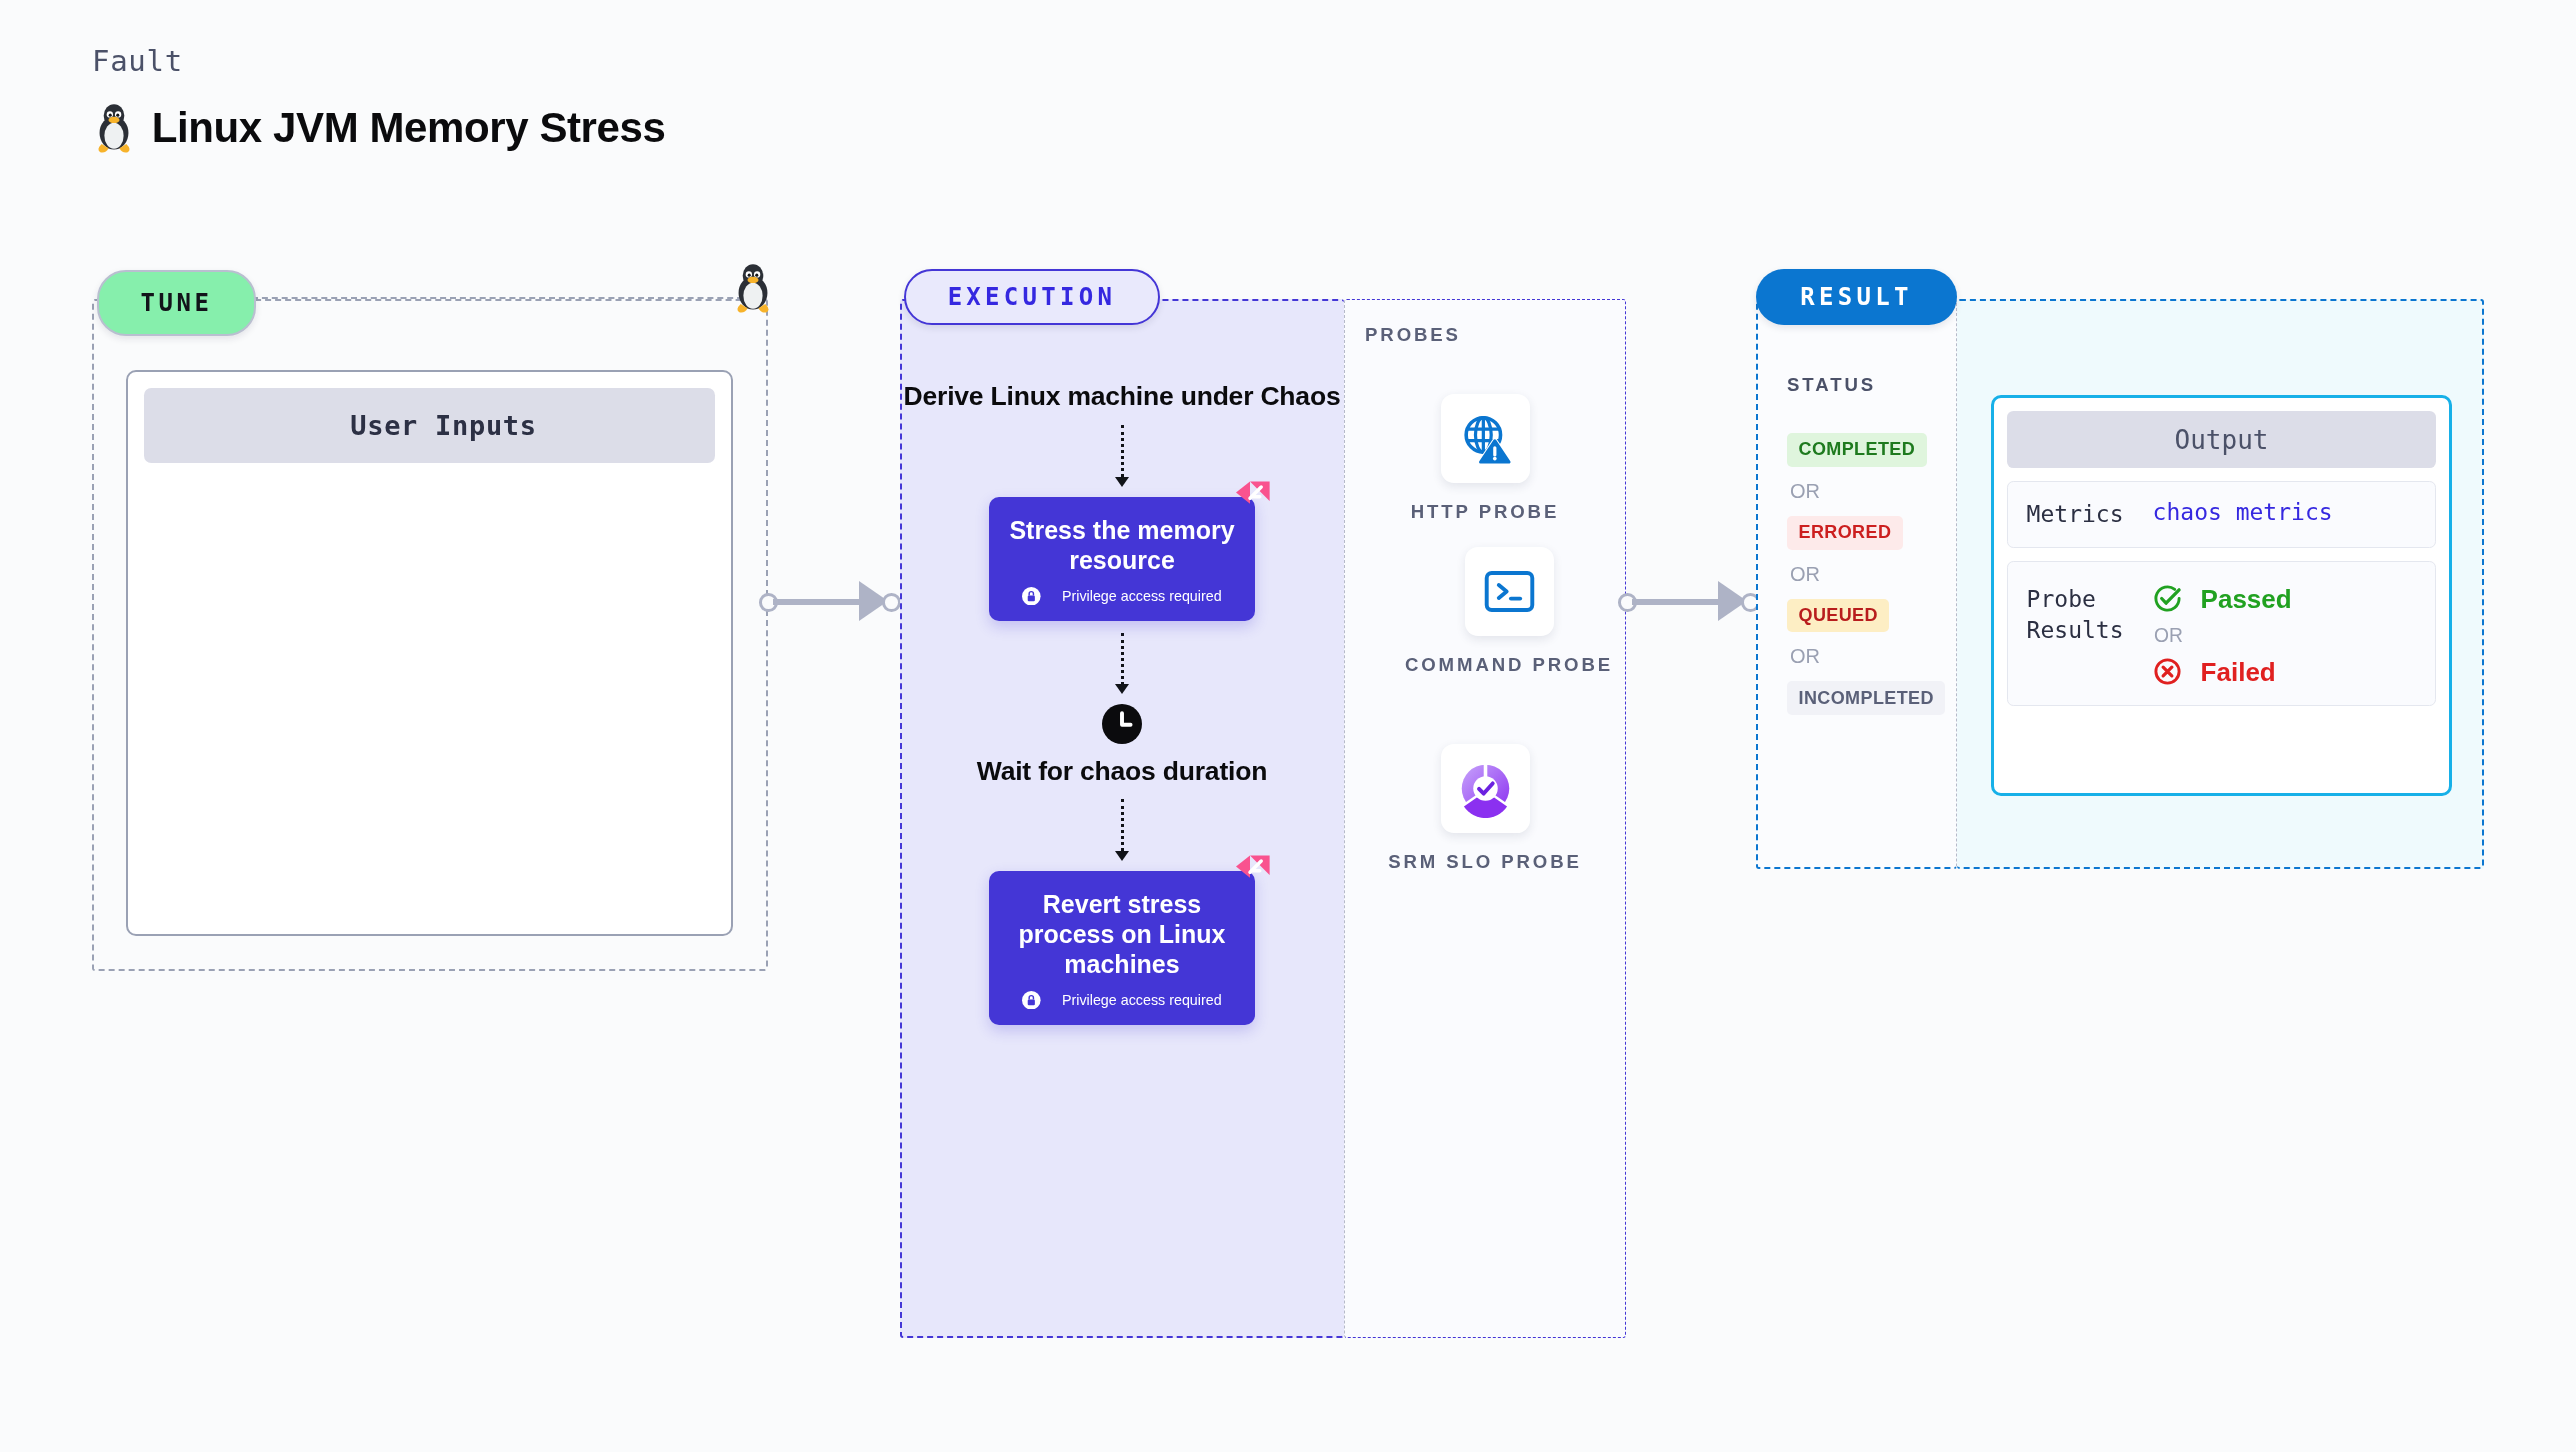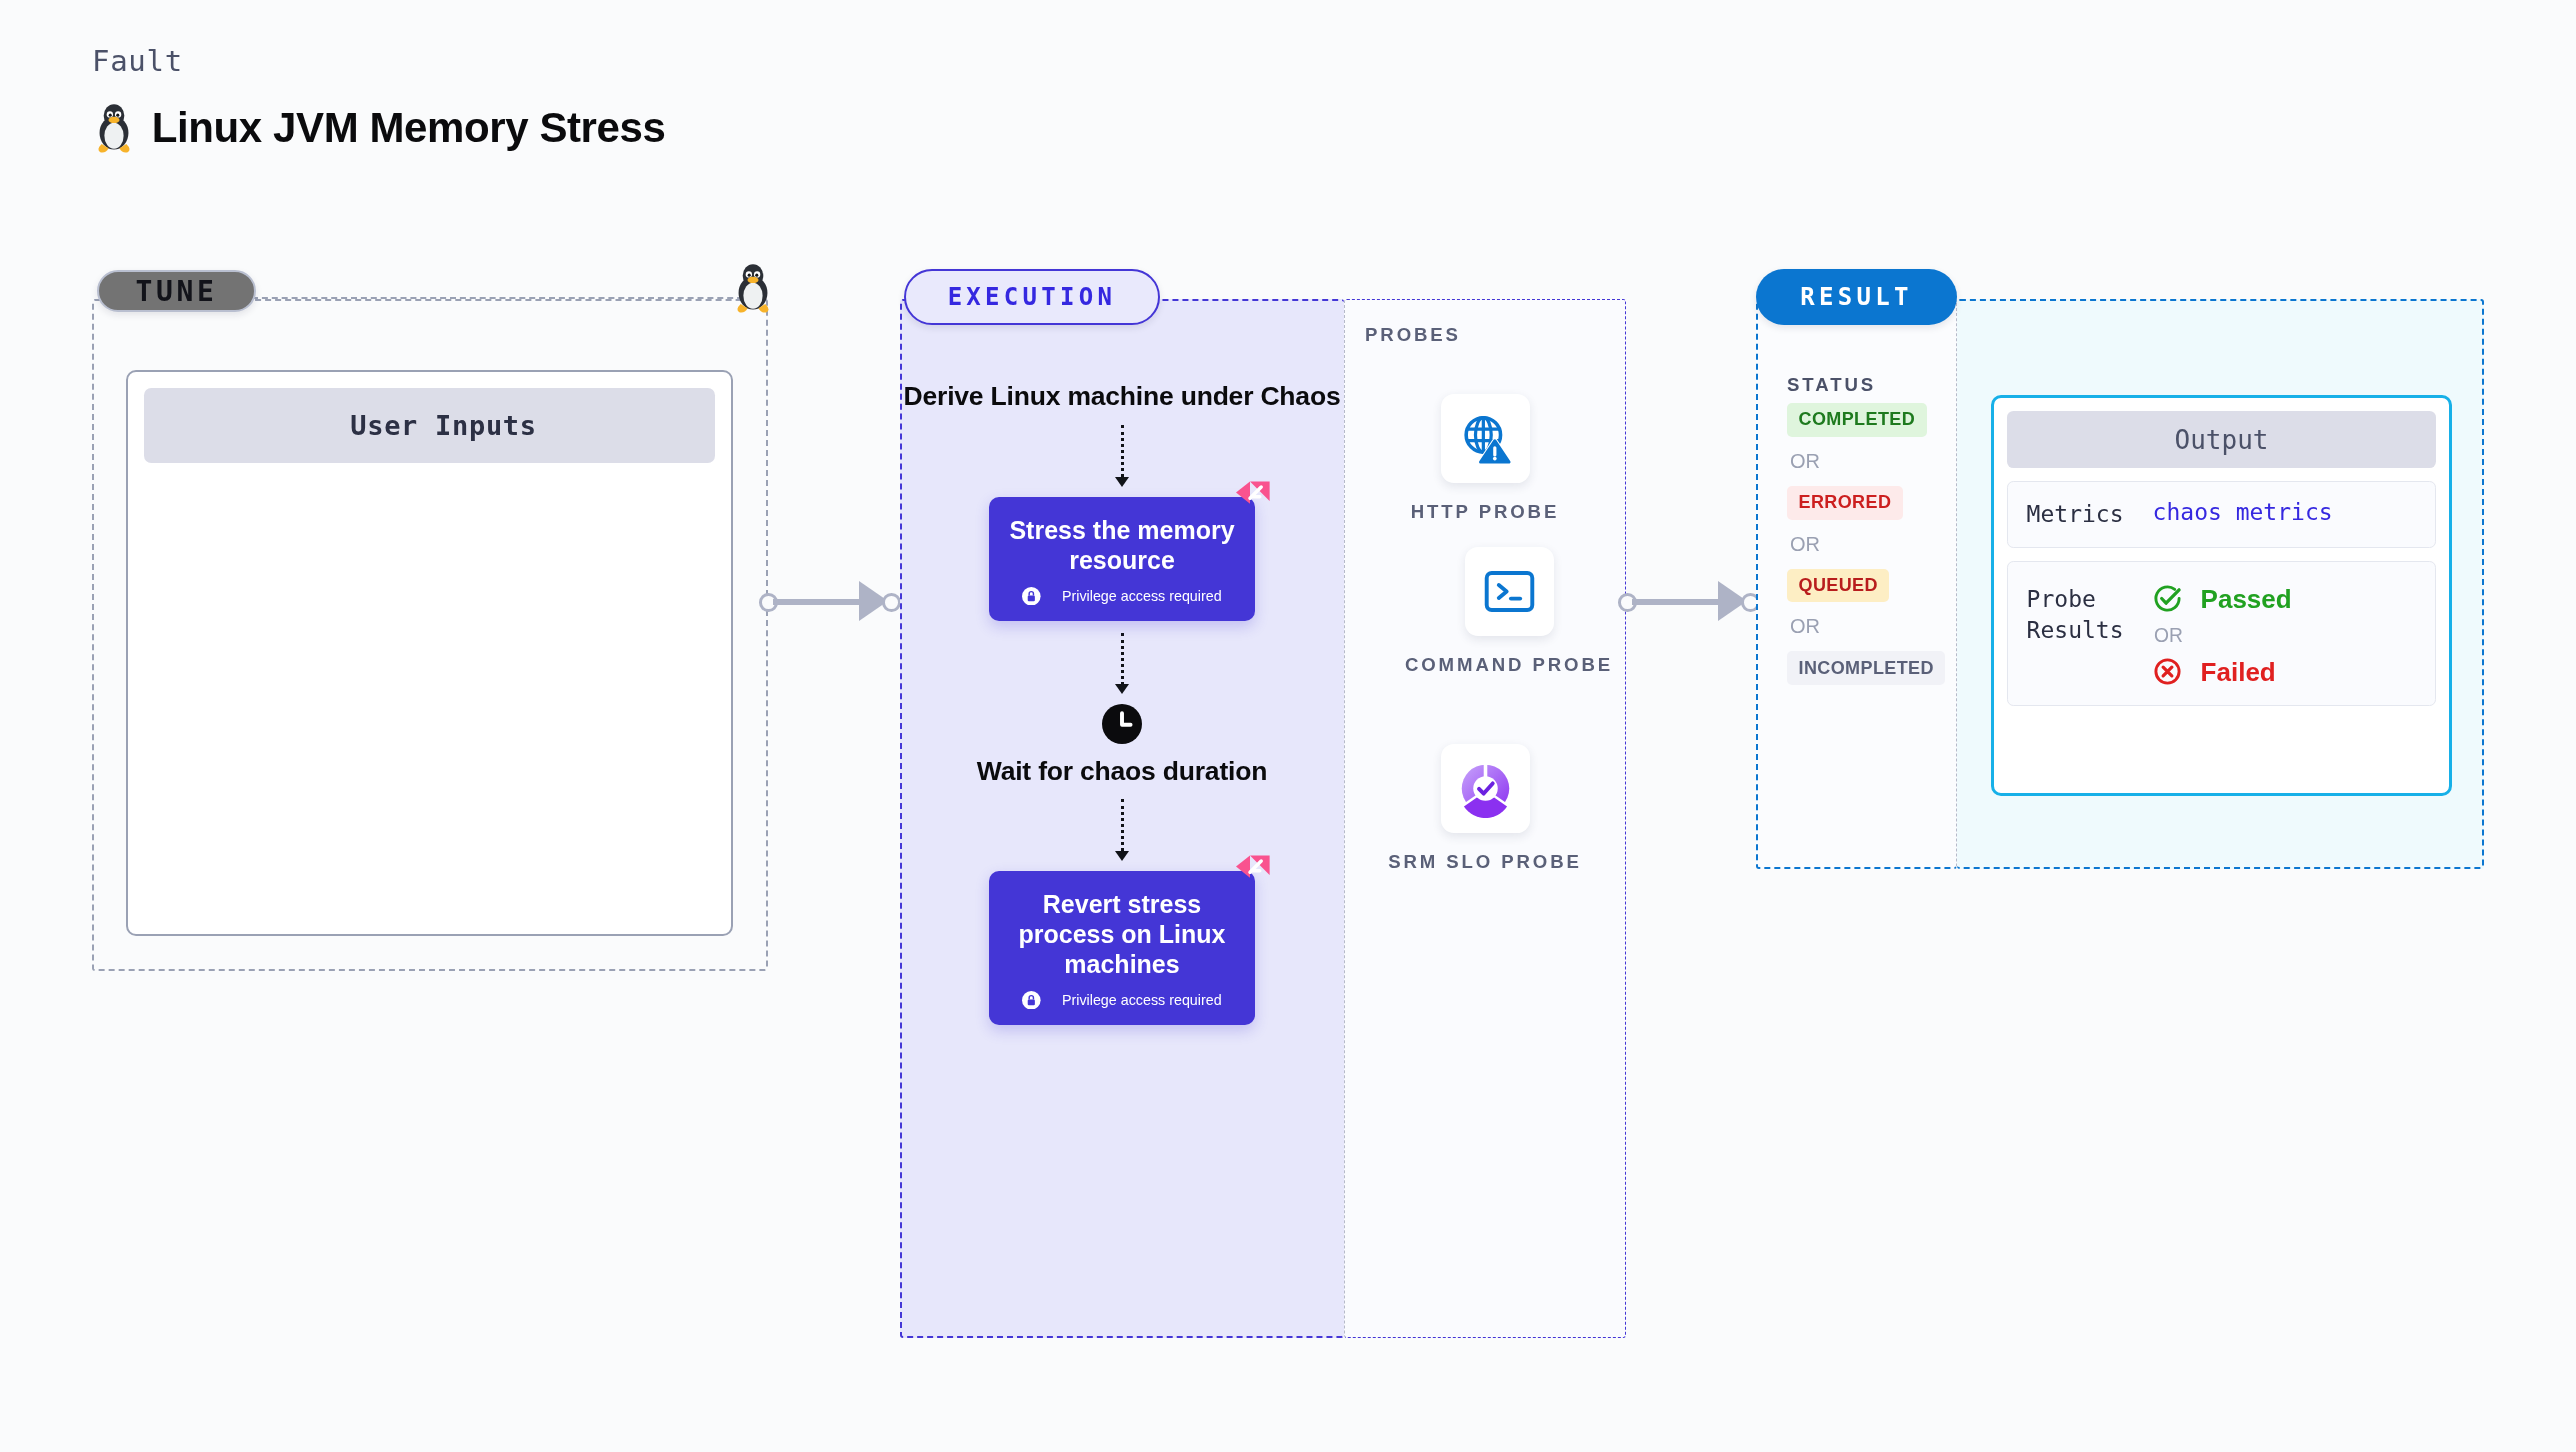--- a/index.html
+++ b/index.html
@@ -37,23 +37,23 @@
 
   
   #tune-panel {
     position: absolute; left: 92px; top: 299px;
     width: 676px; height: 672px;
     border: 2.1px dashed #9aa1b4;
     border-radius: 2.9px;
     background: transparent;
   }
   #tune-pill {
-    left: 97px; top: 270px; width: 159px; height: 42px;
-    background: #737373; border: 2.1px solid #b9bfd0; color: #12131a;
-    font-size: 28px; letter-spacing: 3.6px;
+    left: 97px; top: 270px; width: 159px; height: 66px;
+    background: #86efac; border: 2.1px solid #b9bfd0; color: #12131a;
+    font-size: 24px; letter-spacing: 3.6px;
   }
   #user-inputs-card {
     position: absolute; left: 126px; top: 370px;
     width: 607px; height: 566px;
     border: 2.1px solid #9aa1b4; border-radius: 10px;
     background: #ffffff;
     padding: 15.8px;
   }
   #user-inputs-header {
     height: 75px; background: #dcdde8; border-radius: 7.2px;
@@ -181,21 +181,21 @@
   }
   #result-pill {
     left: 1756px; top: 269px; width: 201px; height: 56px;
     background: #0b76d0; border: none; color: #ffffff;
     font-size: 24px; letter-spacing: 4.3px;
   }
   #status-title {
     position: absolute; left: 1787px; top: 374px;
     font-size: 18.6px; font-weight: bold; color: #4b5168; letter-spacing: 2.9px;
   }
-  #status-list { position: absolute; left: 1787px; top: 403px; width: 158px; }
+  #status-list { position: absolute; left: 1787px; top: 433px; width: 158px; }
   .status-badge {
     display: inline-block; padding: 6.4px 11.5px; border-radius: 5px;
     font-size: 18px; font-weight: bold; letter-spacing: 0.4px;
   }
   .or-text { font-size: 20px; color: #9aa0b2; margin: 13px 0 13px 2.9px; }
 
   #output-card {
     position: absolute; left: 1991px; top: 395px;
     width: 461px; height: 401px;
     background: #ffffff; border: 3.6px solid #17b0e8; border-radius: 10px;

